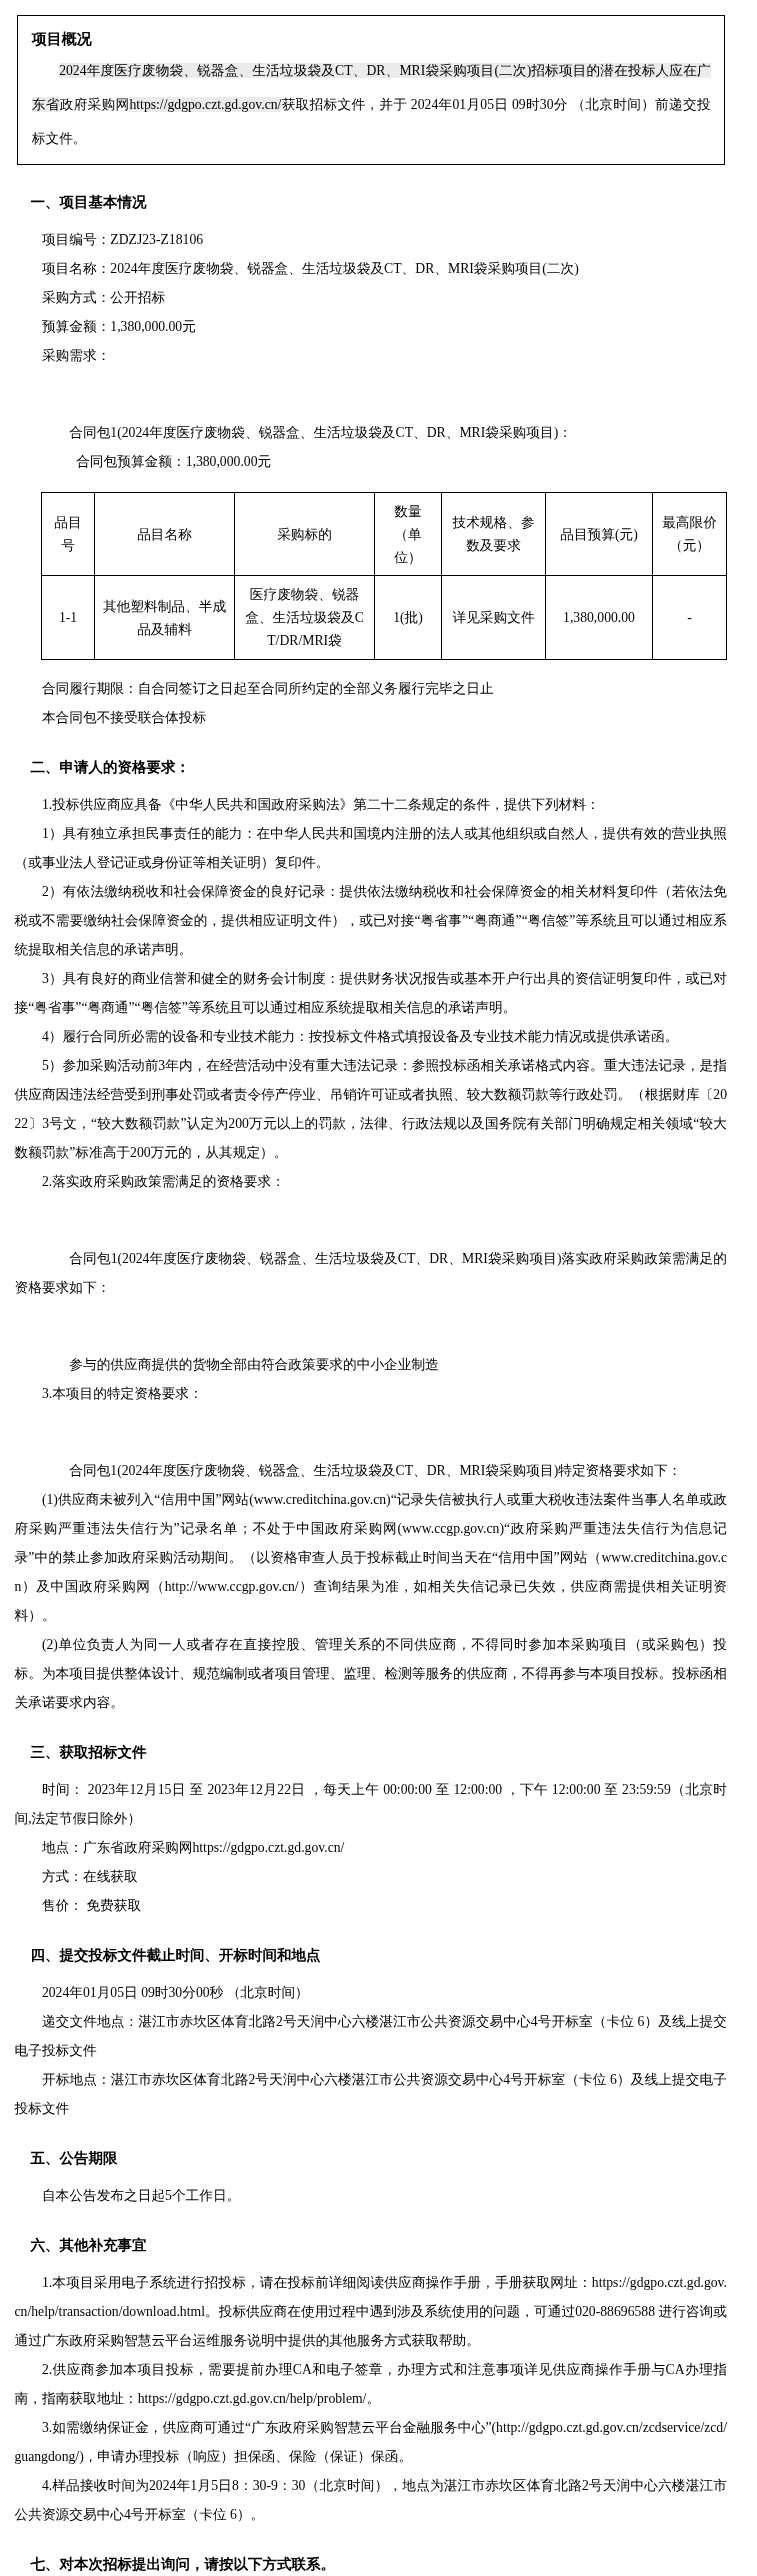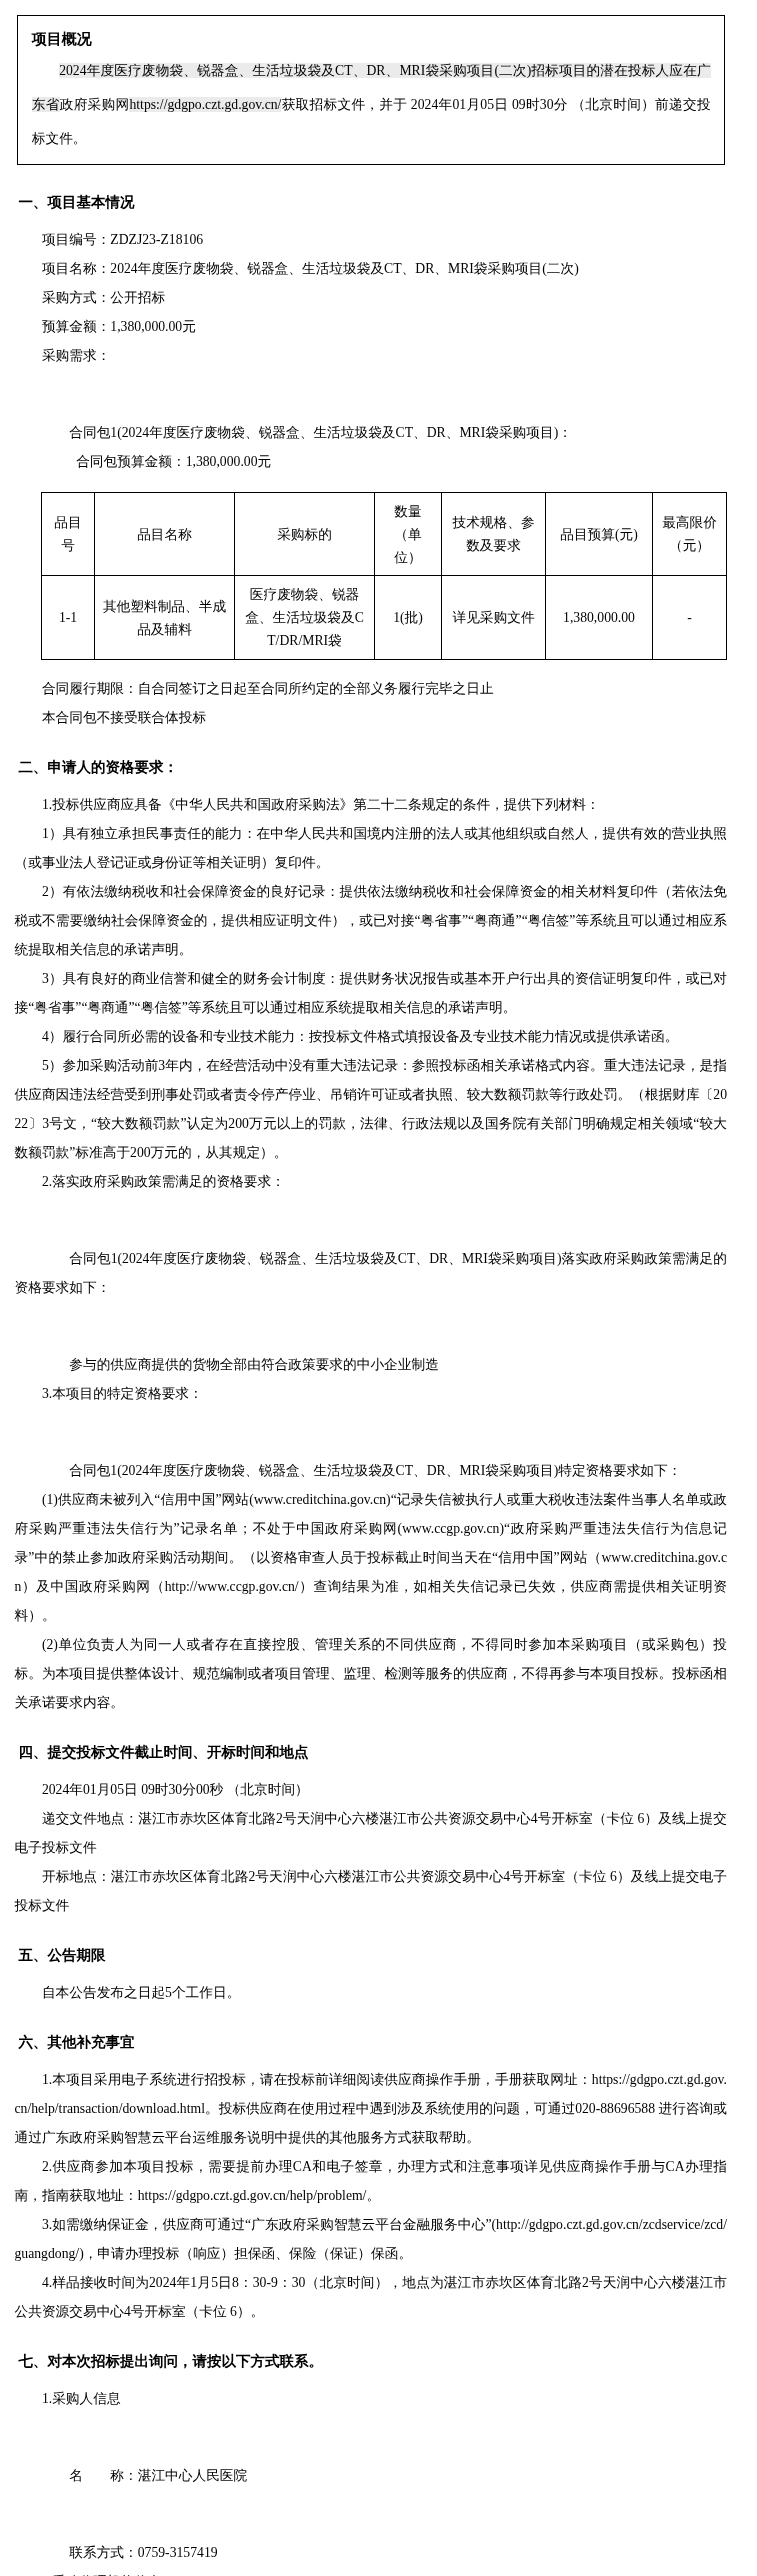--- a/index.html
+++ b/index.html
@@ -13,21 +13,21 @@
     color: #000;
     background: #fff;
   }
   p { margin: 0; text-align: justify; line-height: 29px; word-break: break-all; }
   .i2 { text-indent: 2em; }
   .i4 { text-indent: 4em; margin-top: 48px; }
   .i45 { text-indent: 4.5em; }
   h2 {
     font-size: 14.5px;
     font-weight: bold;
-    margin: 24px 0 12px 4px;
+    margin: 24px 0 12px 16px;
     line-height: 22px;
   }
   .overview-box {
     border: 1.7px solid #000;
     margin: 3.4px 1.7px 26px 2.6px;
     padding: 8.5px 13.7px 8.5px 13.7px;
   }
   .ov-title { font-weight: bold; font-size: 15px; line-height: 29px; }
   .overview-box p { line-height: 34px; }
   .hl { background: #ebebeb; }
@@ -117,20 +117,27 @@
     <p class="i2">5）参加采购活动前3年内，在经营活动中没有重大违法记录：参照投标函相关承诺格式内容。重大违法记录，是指供应商因违法经营受到刑事处罚或者责令停产停业、吊销许可证或者执照、较大数额罚款等行政处罚。（根据财库〔2022〕3号文，“较大数额罚款”认定为200万元以上的罚款，法律、行政法规以及国务院有关部门明确规定相关领域“较大数额罚款”标准高于200万元的，从其规定）。</p>
     <p class="i2">2.落实政府采购政策需满足的资格要求：</p>
     <p class="i4">合同包1(2024年度医疗废物袋、锐器盒、生活垃圾袋及CT、DR、MRI袋采购项目)落实政府采购政策需满足的资格要求如下：</p>
     <p class="i4">参与的供应商提供的货物全部由符合政策要求的中小企业制造</p>
     <p class="i2">3.本项目的特定资格要求：</p>
     <p class="i4">合同包1(2024年度医疗废物袋、锐器盒、生活垃圾袋及CT、DR、MRI袋采购项目)特定资格要求如下：</p>
     <p class="i2">(1)供应商未被列入“信用中国”网站(www.creditchina.gov.cn)“记录失信被执行人或重大税收违法案件当事人名单或政府采购严重违法失信行为”记录名单；不处于中国政府采购网(www.ccgp.gov.cn)“政府采购严重违法失信行为信息记录”中的禁止参加政府采购活动期间。（以资格审查人员于投标截止时间当天在“信用中国”网站（www.creditchina.gov.cn）及中国政府采购网（http://www.ccgp.gov.cn/）查询结果为准，如相关失信记录已失效，供应商需提供相关证明资料）。</p>
     <p class="i2">(2)单位负责人为同一人或者存在直接控股、管理关系的不同供应商，不得同时参加本采购项目（或采购包）投标。为本项目提供整体设计、规范编制或者项目管理、监理、检测等服务的供应商，不得再参与本项目投标。投标函相关承诺要求内容。</p>
   </section>
 
+  <section>
+    <h2>三、获取招标文件</h2>
+    <p class="i2">时间： 2023年12月15日 至 2023年12月22日 ，每天上午 00:00:00 至 12:00:00 ，下午 12:00:00 至 23:59:59（北京时间,法定节假日除外）</p>
+    <p class="i2">地点：广东省政府采购网https://gdgpo.czt.gd.gov.cn/</p>
+    <p class="i2">方式：在线获取</p>
+    <p class="i2">售价： 免费获取</p>
+  </section>
 
   <section>
     <h2>四、提交投标文件截止时间、开标时间和地点</h2>
     <p class="i2">2024年01月05日 09时30分00秒 （北京时间）</p>
     <p class="i2">递交文件地点：湛江市赤坎区体育北路2号天润中心六楼湛江市公共资源交易中心4号开标室（卡位 6）及线上提交电子投标文件</p>
     <p class="i2">开标地点：湛江市赤坎区体育北路2号天润中心六楼湛江市公共资源交易中心4号开标室（卡位 6）及线上提交电子投标文件</p>
   </section>
 
   <section>
     <h2>五、公告期限</h2>

